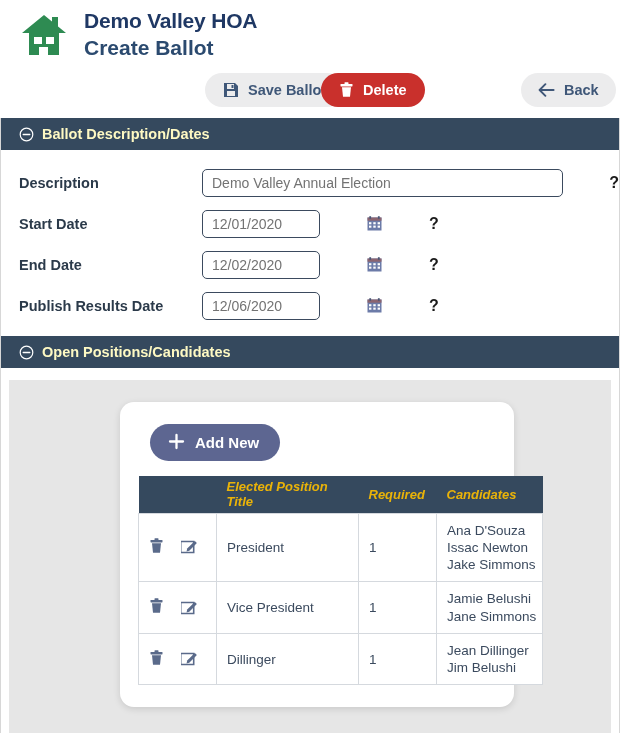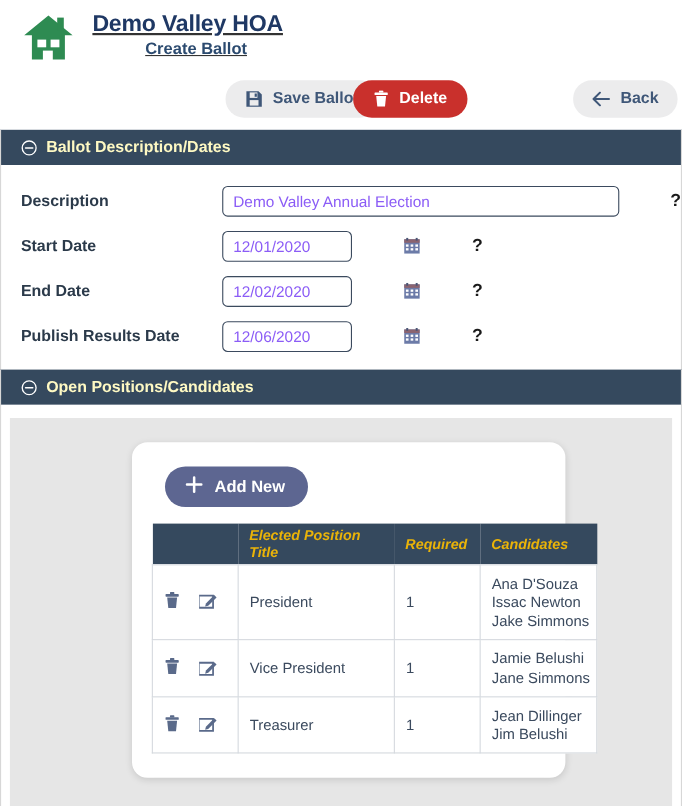--- a/index.html
+++ b/index.html
@@ -12,46 +12,44 @@
   }
   .page {
     position: relative;
     width: 620px; height: 733px;
     background: #ffffff;
   }
 
   
   .app-header {
     display: flex;
-    align-items: flex-start;
+    align-items: center;
     padding: 10px 0 8px 18px;
     height: 68px;
-    text-decoration: underline;
   }
   .logo {
     width: 52px; height: 48px;
     flex: 0 0 52px;
     margin-right: 14px;
     display: flex; align-items: center; justify-content: center;
   }
   .titles { display: flex; flex-direction: column; justify-content: center; }
   .app-title {
     font-size: 21px;
     font-weight: bold;
     color: #1f3864;
     letter-spacing: -0.2px;
     line-height: 1.15;
   }
   .app-subtitle {
-    font-size: 15px;
+    font-size: 21px;
     font-weight: bold;
     color: #2b4a6f;
     line-height: 1.3;
     margin-top: 1px;
-    margin-left: 48px;
   }
 
   
   .toolbar {
     position: relative;
     height: 50px;
     padding: 0 18px;
   }
   .btn {
     position: absolute;
@@ -127,21 +125,21 @@
     width: 147px;
     flex: 0 0 147px;
   }
   .field {
     height: 28px;
     border: 1px solid #3b4a5e;
     border-radius: 5px;
     background: #fff;
     font-family: "Liberation Sans", sans-serif;
     font-size: 14px;
-    color: #8b5cf6;
+    color: #737373;
     padding: 0 9px;
     outline: none;
   }
   .field-desc { width: 398px; }
   .field-date { width: 118px; }
   .cal-icon {
     width: 15px; height: 15px;
     margin-left: 11px;
     flex: 0 0 15px;
     display: block;
@@ -467,21 +465,21 @@
                     <path d="M3 5.2 h9 l-1 9.6 h-7 z" fill="#5a6a8a"></path>
                   </svg>
                 </span>
                 <span class="icon-btn">
                   <svg width="17" height="17" viewBox="0 0 17 17">
                     <path d="M1.2 4.5 h9 v11 h-13 v-11 h4" fill="none" stroke="#5a6a8a" stroke-width="1.6" transform="translate(2.5,0)"></path>
                     <path d="M6.2 11.6 l7.6-7.6 l2.1 2.1 l-7.6 7.6 l-2.8 0.7 z" fill="#5a6a8a"></path>
                   </svg>
                 </span>
               </td>
-              <td>Treasurer</td>
+              <td>Dillinger</td>
               <td>1</td>
               <td>
                 <span class="cand-line">Jean Dillinger</span>
                 <span class="cand-line">Jim Belushi</span>
               </td>
             </tr>
 
           </tbody>
         </table>
 

